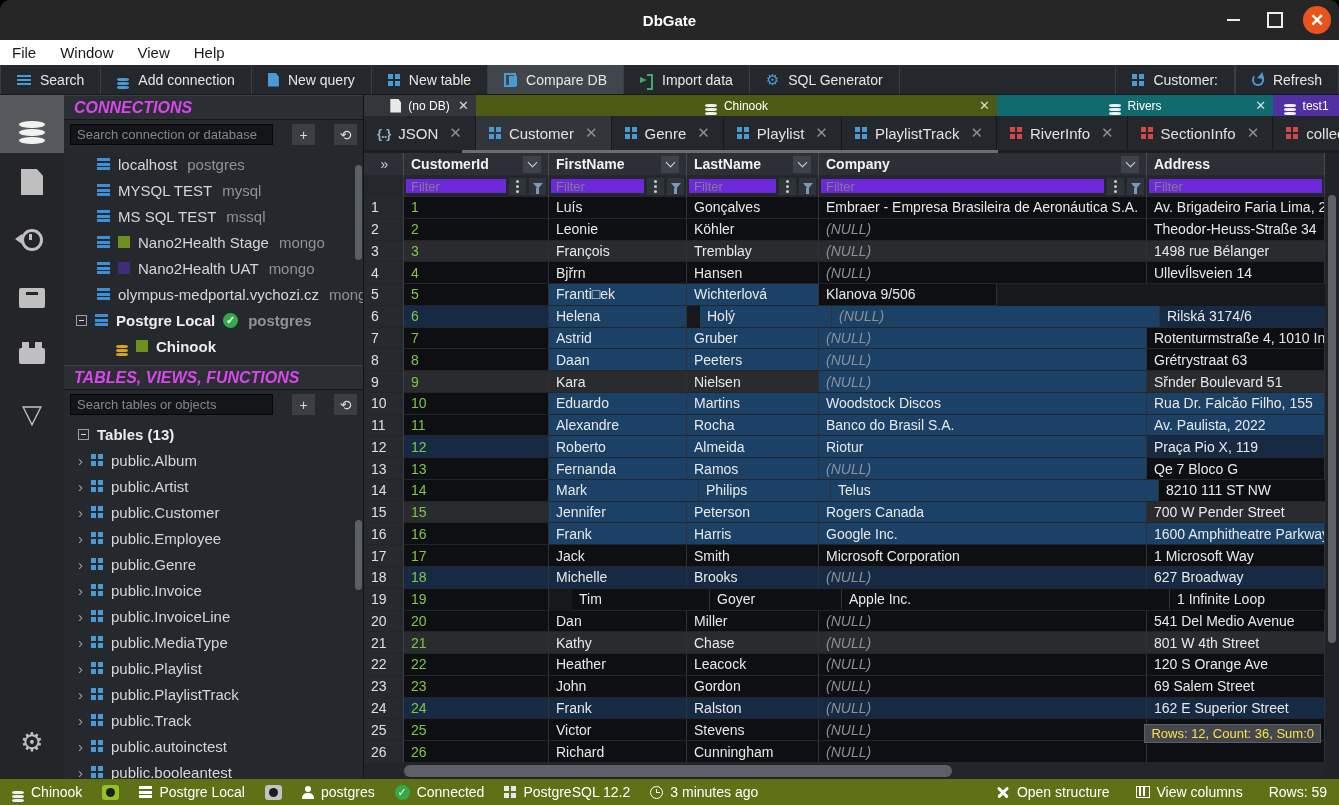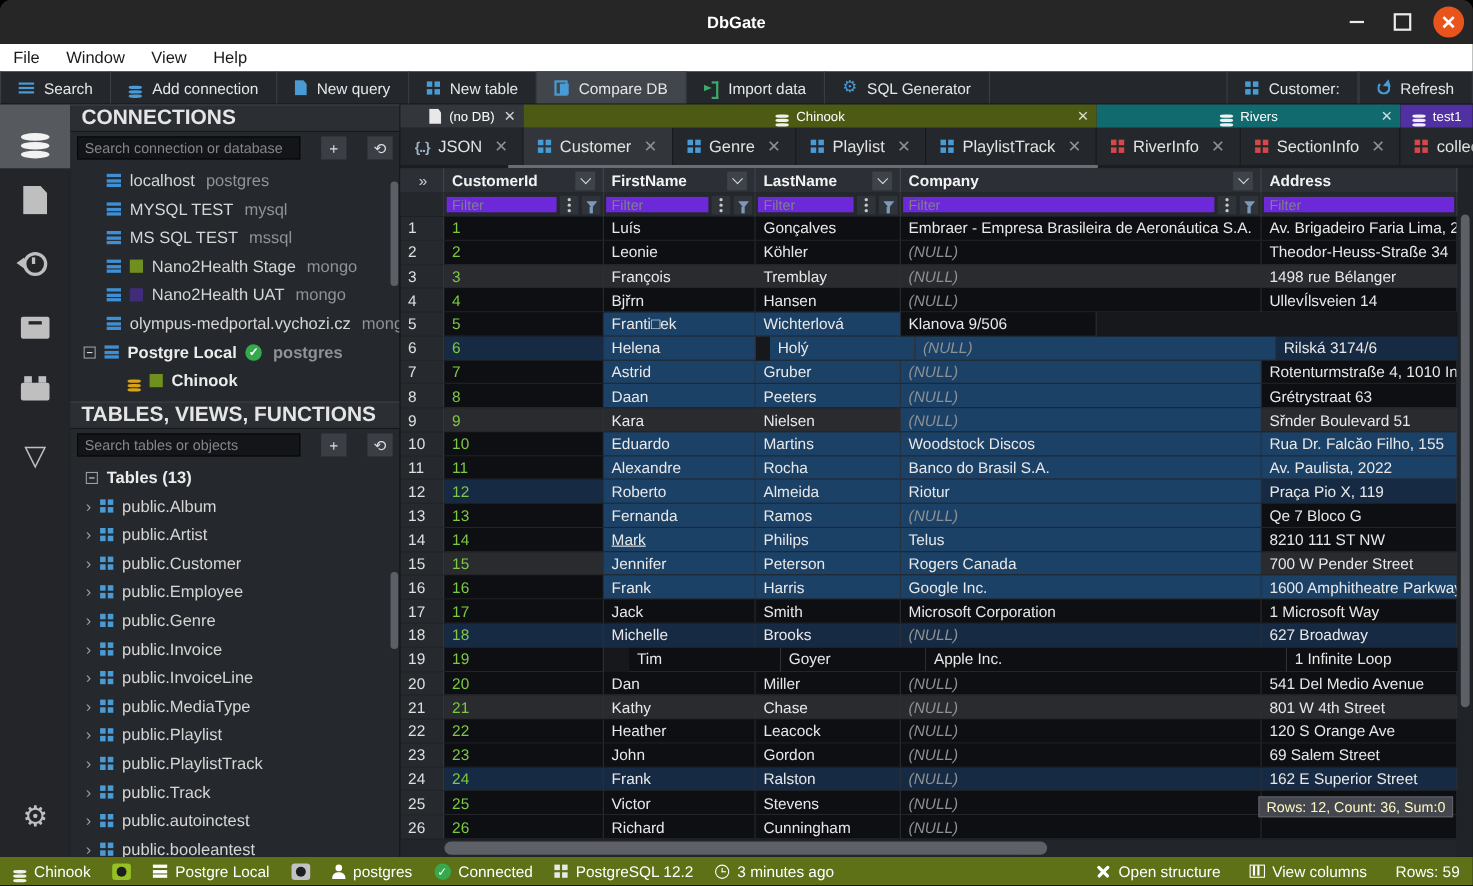--- a/index.html
+++ b/index.html
@@ -98,22 +98,22 @@
       border-top:5px solid transparent;border-bottom:5px solid transparent;}
   .r-box{width:26px;height:20px;background:#bfbfbf;position:relative;border-radius:2px;}
   .r-box::before{content:"";position:absolute;left:7px;top:4px;width:12px;height:3px;background:#232528;}
   .r-cells{width:26px;height:16px;background:#bfbfbf;border-radius:2px;position:relative;}
   .r-cells::before{content:"";position:absolute;left:3px;top:-6px;width:7px;height:6px;background:#bfbfbf;}
   .r-cells::after{content:"";position:absolute;right:3px;top:-6px;width:7px;height:6px;background:#bfbfbf;}
   .r-tri{font-size:26px;color:#bfbfbf;line-height:1;}
   .r-gear{font-size:26px;color:#bfbfbf;line-height:1;}
   
   .panel{width:300px;background:#25282c;display:flex;flex-direction:column;flex:none;border-right:1px solid #121315;position:relative;}
-  .phead{height:25px;display:flex;align-items:center;padding:0 10px;font-weight:bold;color:#e5e5e5;font-size:19px;
-         background:#2b2f34;border-top:1px solid #3c4045;border-bottom:1px solid #17181b;flex:none;}
+  .phead{height:25px;display:flex;align-items:center;padding:0 10px;font-weight:bold;color:#d946ef;font-size:16px;
+         background:#2b2f34;border-top:1px solid #3c4045;border-bottom:1px solid #17181b;flex:none;font-style:italic;}
   .psearch{display:flex;padding:4px 6px 4px 6px;gap:19px;align-items:center;flex:none;}
   .searchinput{flex:1;min-width:0;background:#131518;border:1px solid #060708;color:#cfcfcf;height:21px;
          font-size:13px;padding:0 6px;font-family:"Liberation Sans",sans-serif;}
   .searchinput::placeholder{color:#83878c;}
   .sbtn{width:23px;height:21px;background:#3b3f45;color:#dcdcdc;display:flex;align-items:center;justify-content:center;
         font-size:14px;flex:none;}
   .clist{padding:2px 0 6px;overflow:hidden;}
   .citem{height:26px;display:flex;align-items:center;gap:8px;padding-left:33px;font-size:15px;color:#d6d6d6;white-space:nowrap;}
   .citem.haschild{padding-left:12px;}
   .citem.child{padding-left:52px;}
@@ -154,21 +154,21 @@
   .gbody{flex:1;min-height:0;overflow:hidden;background:#16181b;position:relative;}
   .grow{display:flex;height:21.77px;}
   .gcell{border-right:1px solid #2e3136;border-bottom:1px solid #232529;padding:0 7px;display:flex;align-items:center;
          font-size:14px;color:#e8e8e8;background:#0d0f12;white-space:nowrap;overflow:hidden;flex:none;}
   .grow.stripe .gcell{background:#292b2f;}
   .numcell{background:#26292d !important;color:#e0e0e0;border-right:1px solid #3a3e43;}
   .gcell.sel{background:#1c4166 !important;}
   .gcell.seld{background:#172a44 !important;}
   .idval{color:#7ec944;}
   .nullv{color:#8d9196;font-style:italic;}
-  .selinfo{position:absolute;right:18px;bottom:20px;background:#44484e;border:1px solid #5d6167;color:#fef9c3;
+  .selinfo{position:absolute;right:18px;bottom:20px;background:#44484e;border:1px solid #5d6167;color:#fde047;
            font-size:13px;padding:0 6px;height:19px;display:flex;align-items:center;z-index:5;}
   .hscroll{height:16px;background:#22252a;position:relative;flex:none;margin-right:14px;}
   .hthumb{position:absolute;left:40px;top:2px;height:12px;width:548px;background:#5d6167;border-radius:6px;}
   .vscroll{position:absolute;right:0;top:58px;bottom:0;width:14px;background:#202327;}
   .vthumb{position:absolute;left:3px;top:42px;width:8px;height:448px;background:#5d6167;border-radius:4px;}
   
   .statusbar{height:26px;background:#5e7117;display:flex;align-items:center;color:#fff;font-size:14px;
              padding:0 12px;gap:20px;flex:none;}
   .sitem{display:flex;align-items:center;gap:7px;white-space:nowrap;}
   .sright{margin-left:auto;display:flex;gap:26px;align-items:center;}
@@ -784,21 +784,21 @@
               </div>
               <div class="gcell" style="width: 178px;">
                 <span>Qe 7 Bloco G</span>
               </div>
             </div>
             <div class="grow">
               <div class="gcell numcell" style="width: 40px;">14</div>
               <div class="gcell" style="width: 145px;">
                 <span class="idval">14</span>
               </div>
-              <div class="gcell sel" style="width: 138px; text-decoration: underline;">
+              <div class="gcell sel" style="width: 150px;">
                 <span>Mark</span>
               </div>
               <div class="gcell sel" style="width: 132px;">
                 <span>Philips</span>
               </div>
               <div class="gcell sel" style="width: 328px;">
                 <span>Telus</span>
               </div>
               <div class="gcell" style="width: 178px;">
                 <span>8210 111 ST NW</span>

